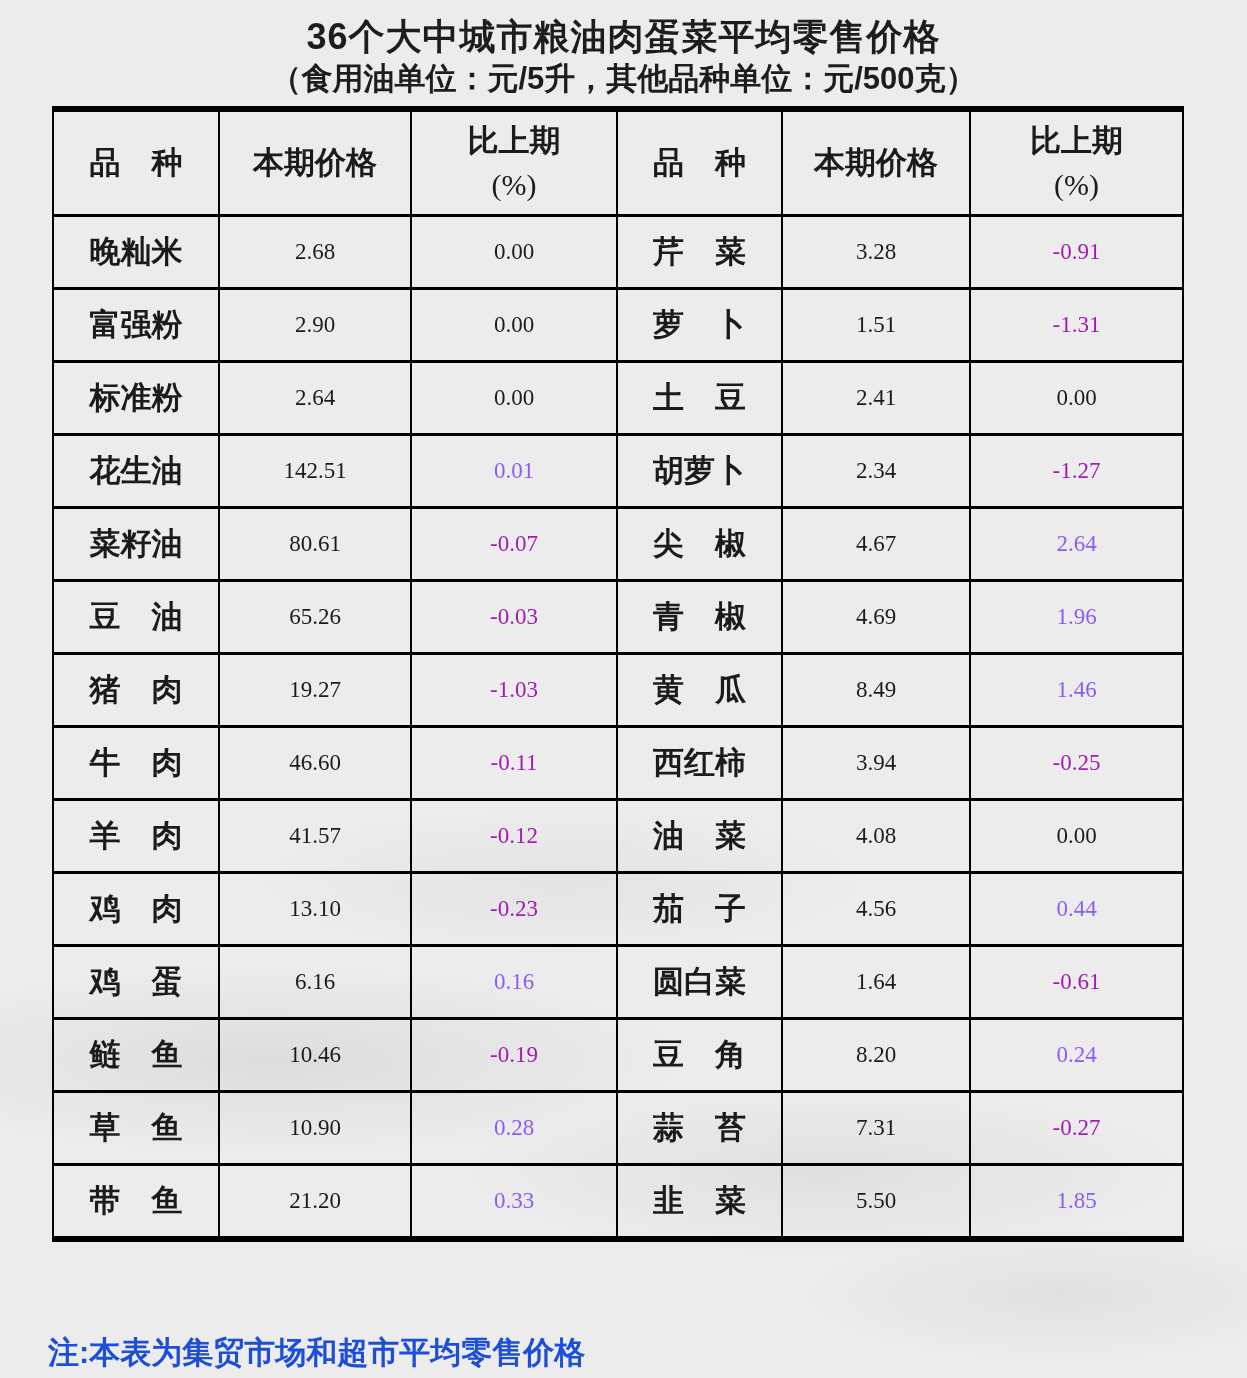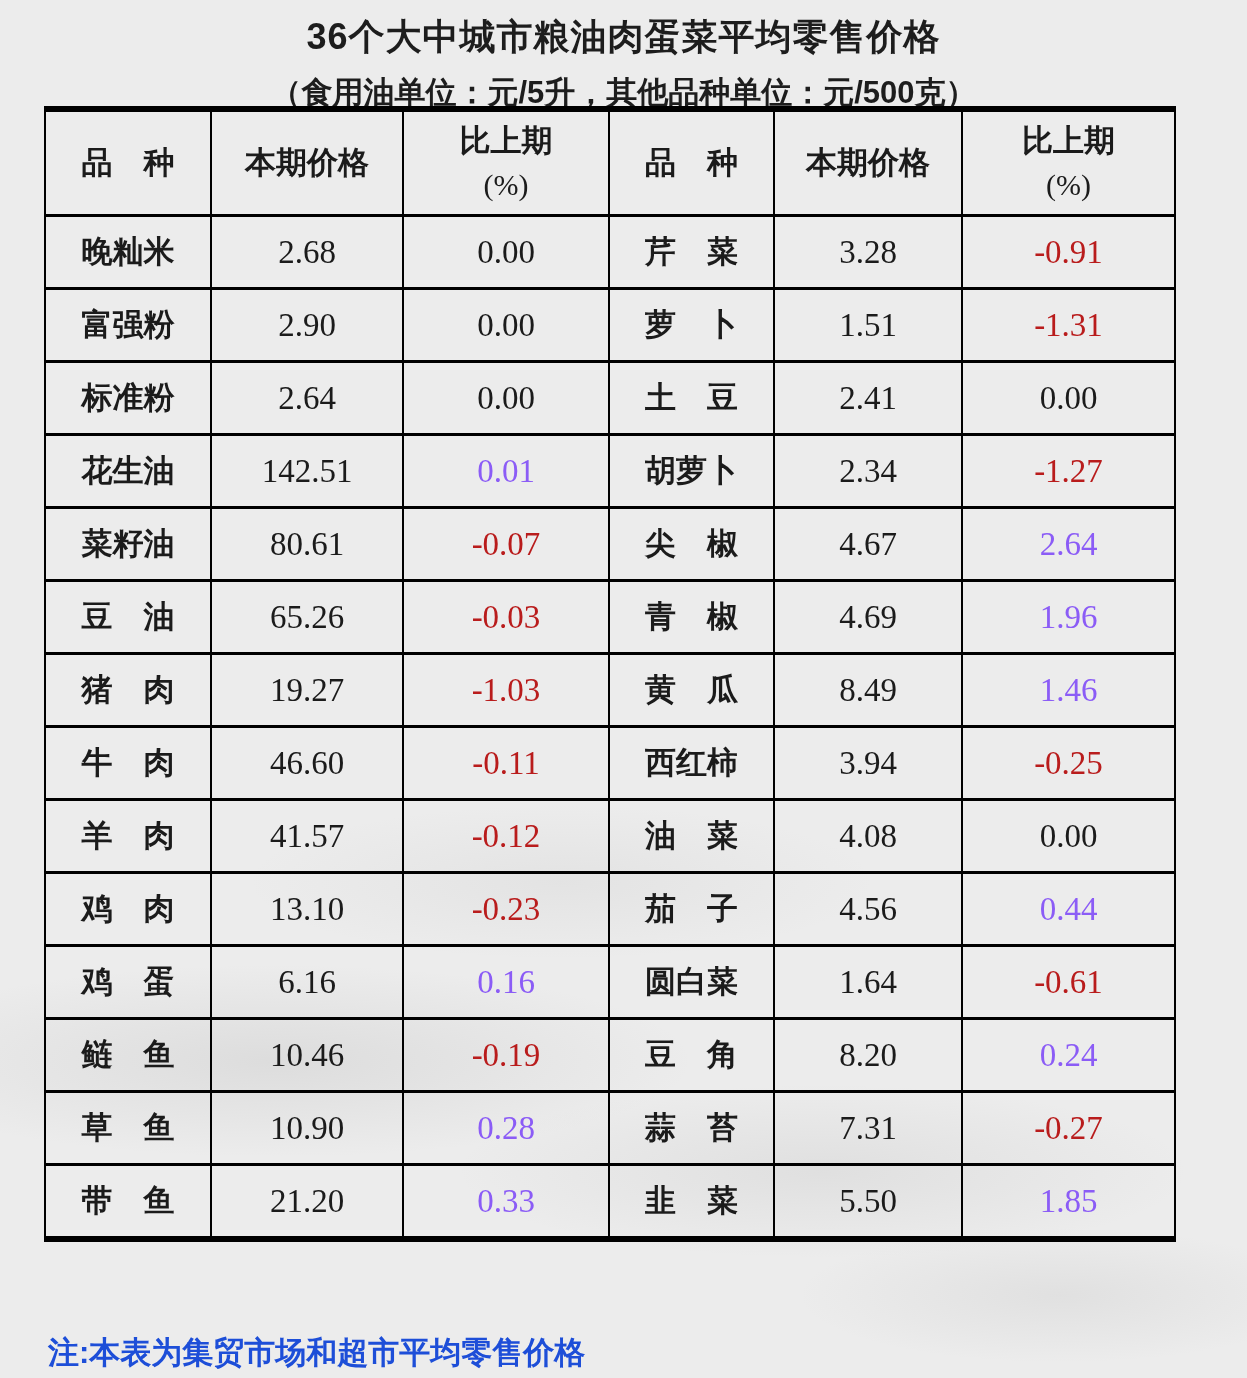--- a/index.html
+++ b/index.html
@@ -20,53 +20,53 @@
       radial-gradient(42% 9% at 66% 85%, rgba(140,140,140,0.13), transparent 70%),
       radial-gradient(36% 8% at 45% 64%, rgba(150,150,150,0.10), transparent 70%),
       radial-gradient(30% 7% at 85% 94%, rgba(140,140,140,0.12), transparent 70%);
   }
   .title {
     position: absolute; top: 16px; left: 0; width: 100%;
     text-align: center; font-size: 36px; font-weight: bold;
     color: #1d1d1d; line-height: 42px; letter-spacing: 1px;
   }
   .subtitle {
-    position: absolute; top: 72px; left: 0; width: 100%;
+    position: absolute; top: 58px; left: 0; width: 100%;
     text-align: center; font-size: 31px; font-weight: bold;
     color: #1d1d1d; line-height: 42px;
   }
   table.price-table {
-    position: absolute; top: 106px; left: 44px;
+    position: absolute; top: 106px; left: 52px;
     width: 1130px; table-layout: fixed; border-collapse: collapse;
     border-top: 6px solid #000; border-bottom: 6px solid #000;
   }
   .price-table th, .price-table td {
     border: 2px solid #000;
     border-top-width: 3px; border-bottom-width: 3px;
     text-align: center; vertical-align: middle;
     padding: 0; color: #1b1b1b;
   }
   .price-table thead th {
     height: 102px; font-size: 32px; font-weight: bold;
     line-height: 44px;
   }
   .price-table tbody td { height: 70px; }
   .price-table td.name, .price-table th.name {
     font-size: 31px; font-weight: bold;
   }
   .price-table td.num {
     font-family: "Liberation Serif", "DejaVu Serif", serif;
-    font-size: 33px;
+    font-size: 23px;
   }
   .price-table .pct {
     font-family: "Liberation Serif", "DejaVu Serif", serif;
     font-weight: normal; font-size: 30px;
   }
   td[data-trend="up"]   { color: #8b5cf6; }
-  td[data-trend="down"] { color: #b91c1c; }
+  td[data-trend="down"] { color: #a21caf; }
   td[data-trend="flat"] { color: #1b1b1b; }
   .note {
     position: absolute; left: 48px; top: 1332px;
     font-size: 31px; font-weight: bold; color: #1d4ed8;
   }
 </style>
 </head>
 <body>
 
 <div class="page">

